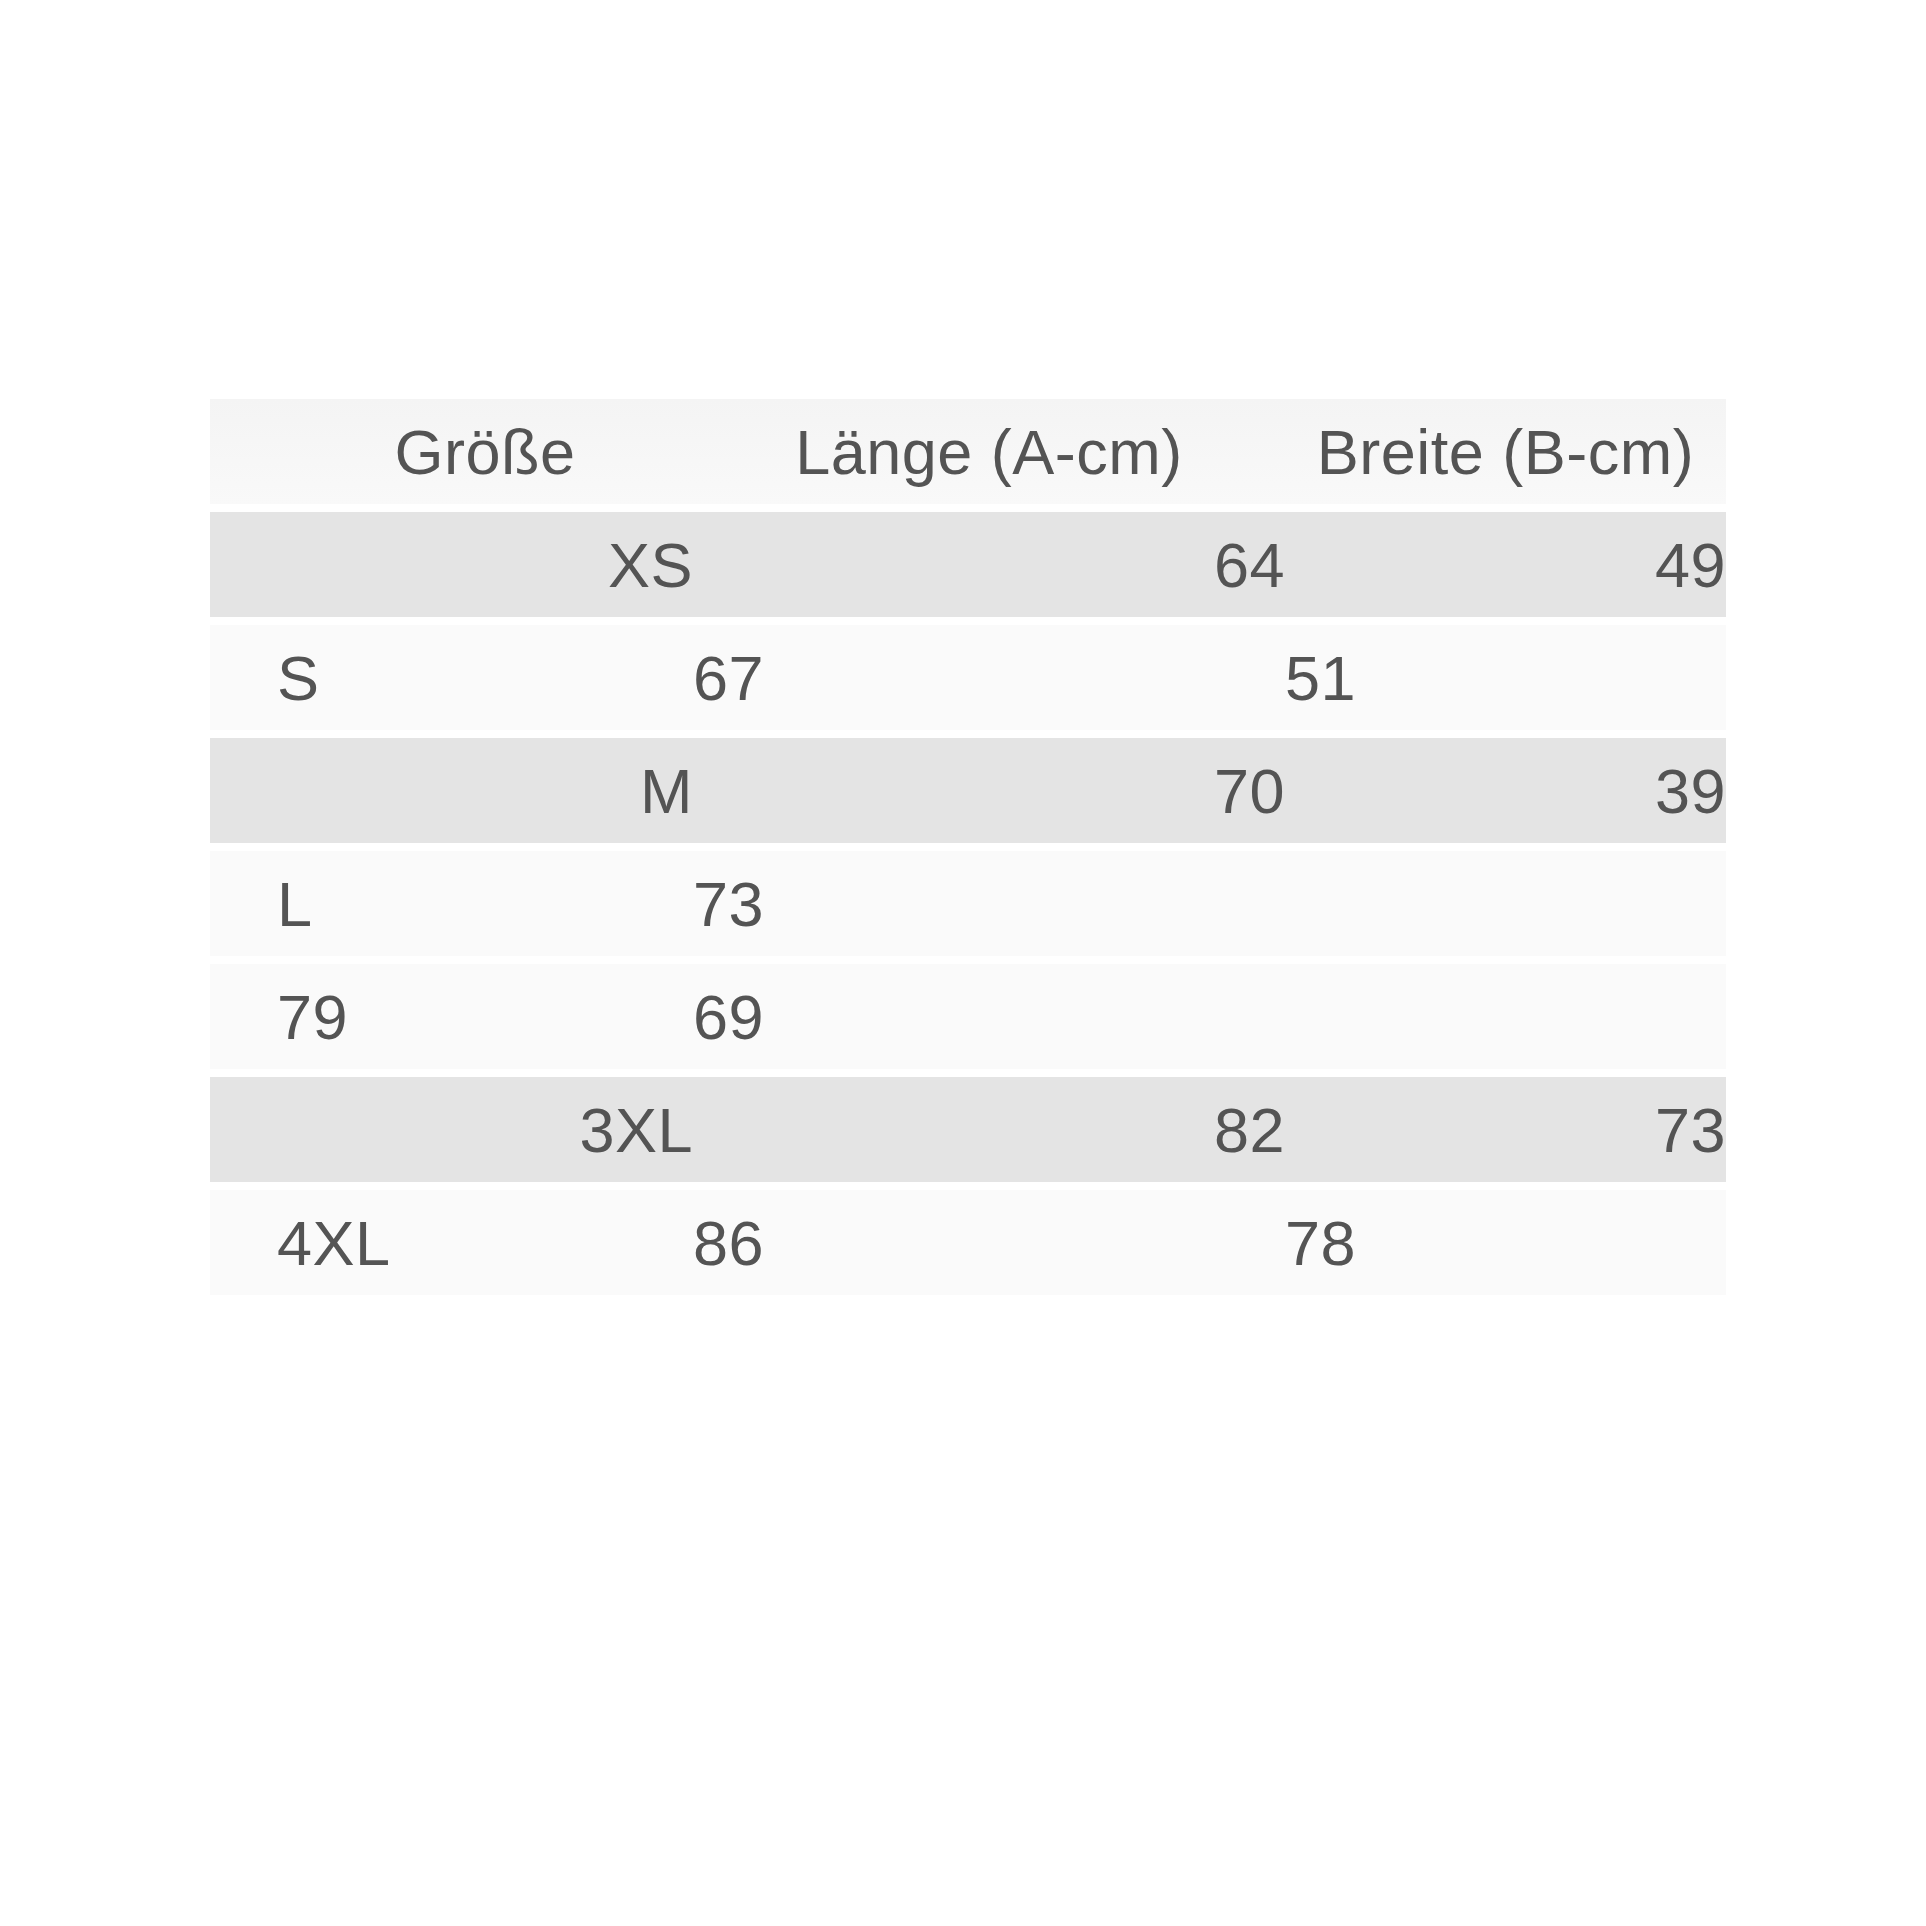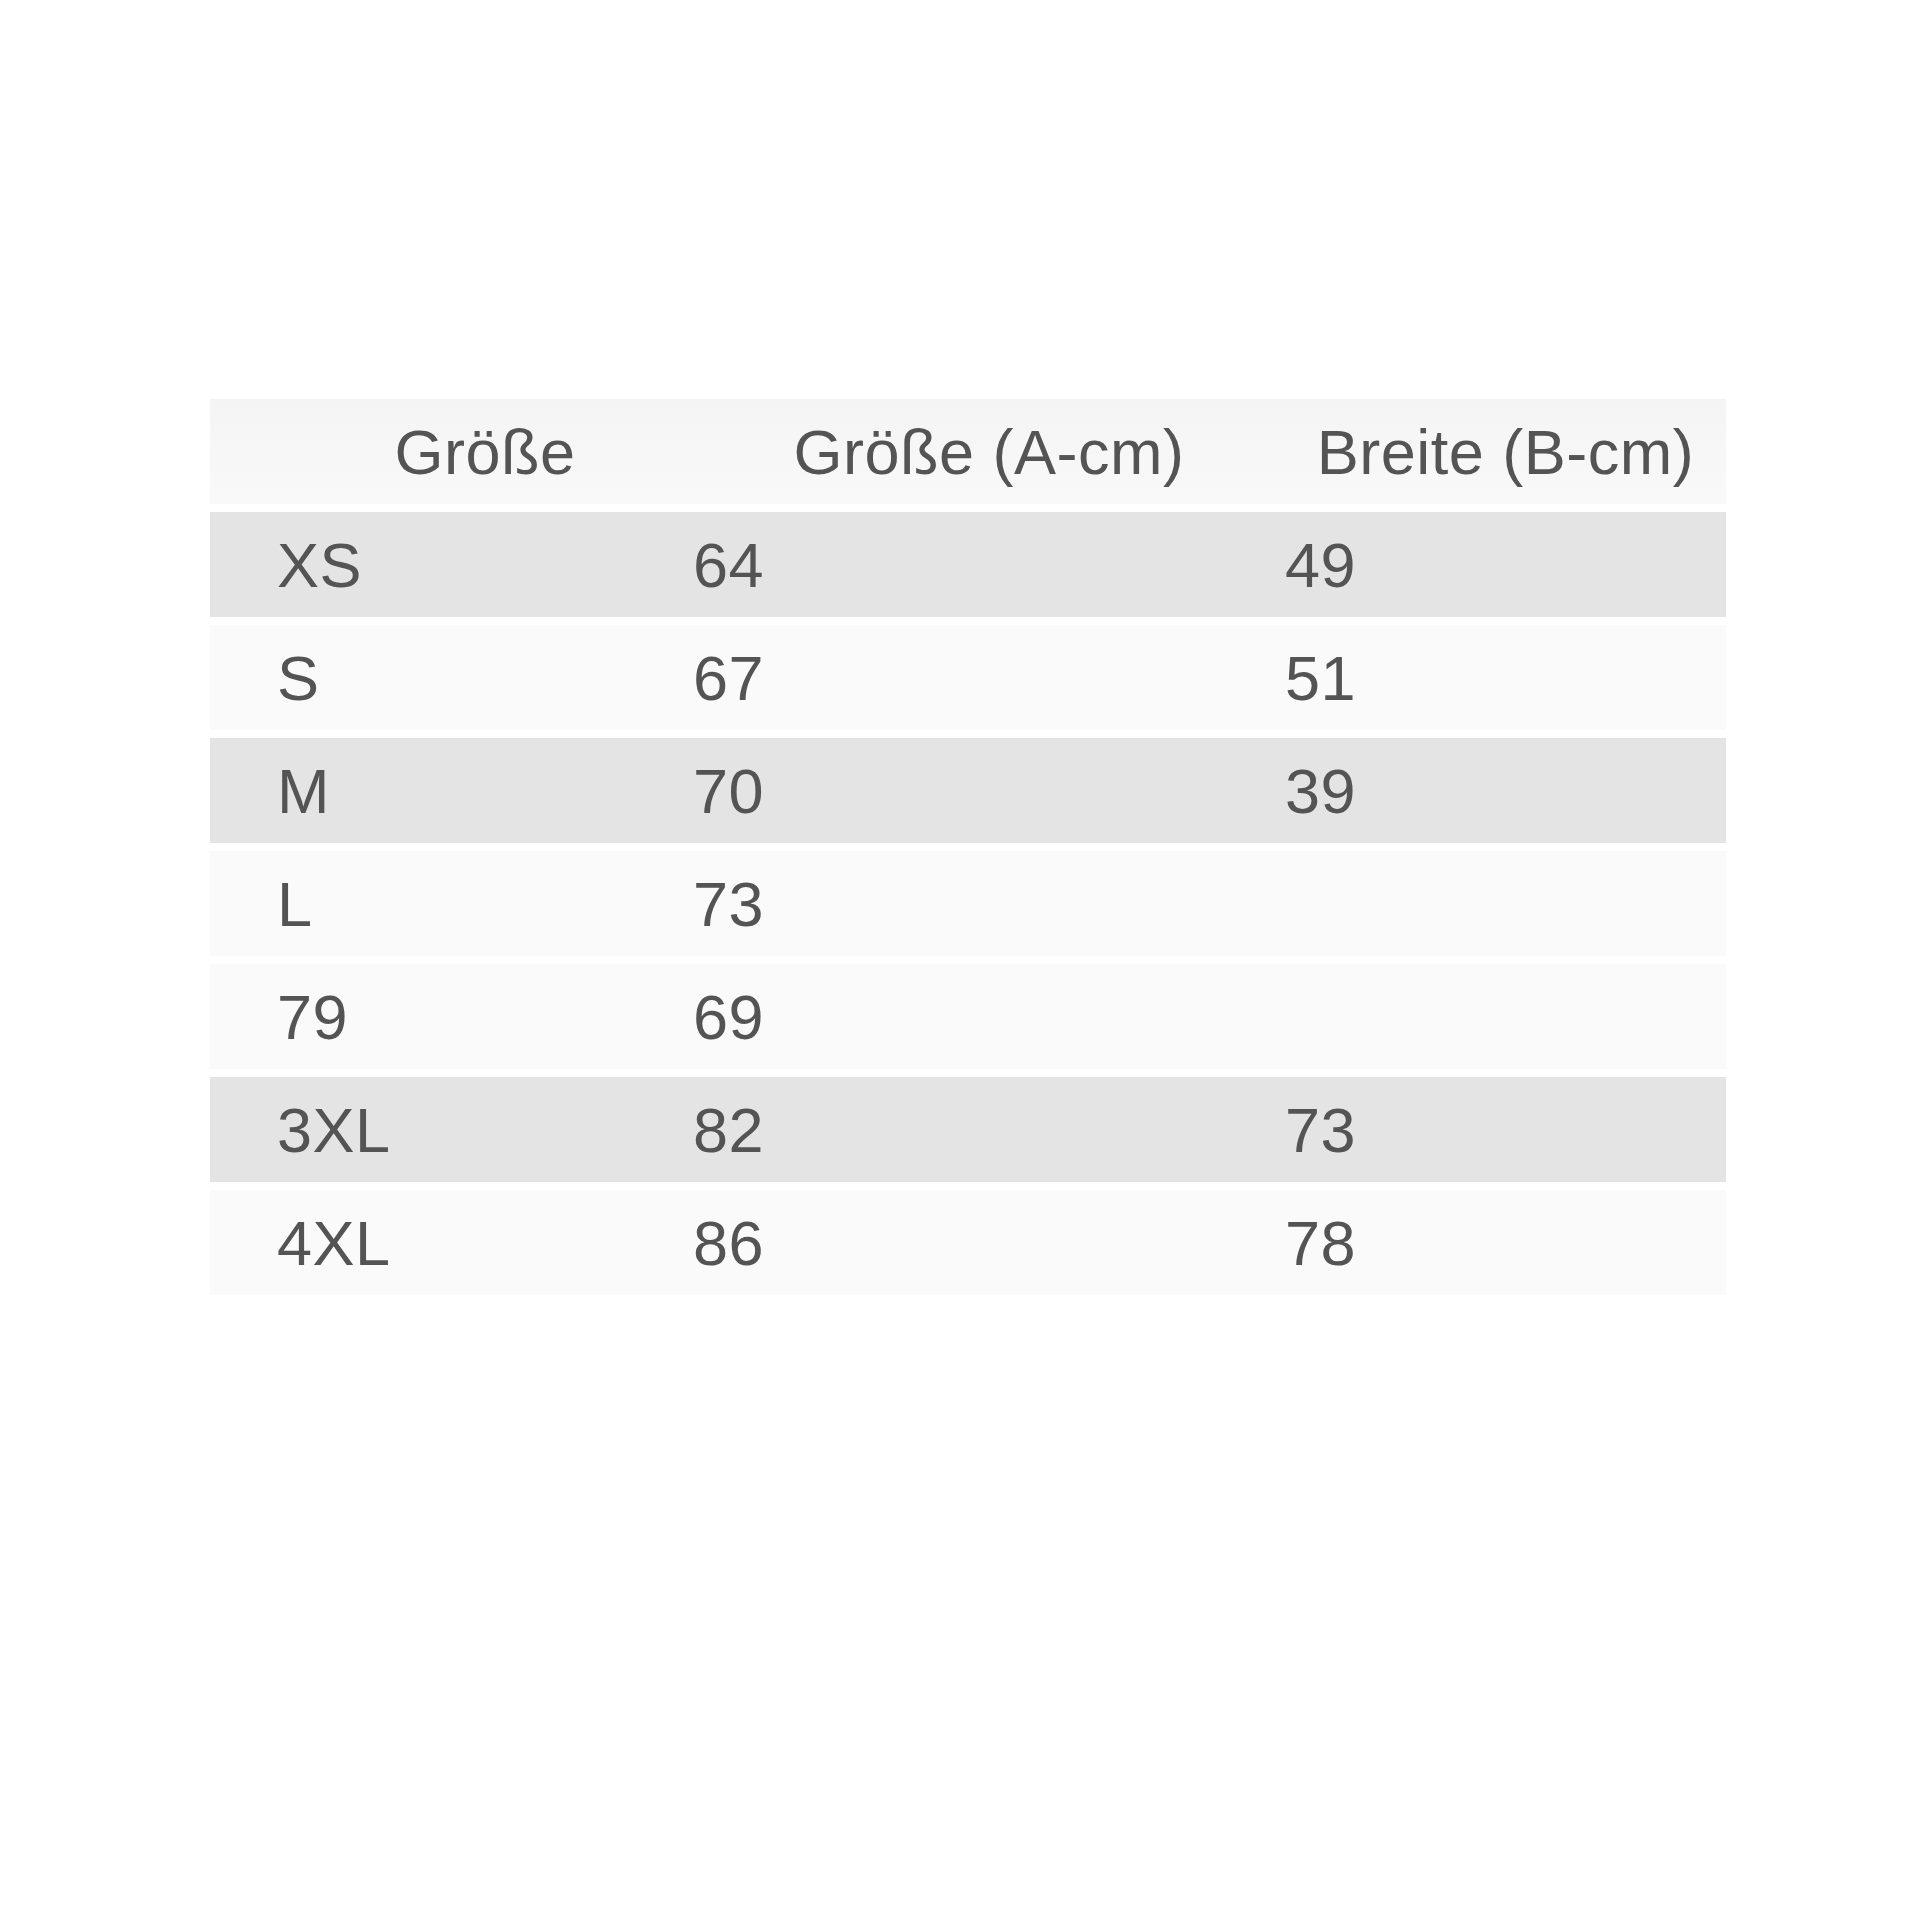--- a/index.html
+++ b/index.html
@@ -30,37 +30,38 @@
     font-size: 63px;
     letter-spacing: 0.5px;
     color: #545454;
   }
   .row--header {
     background: linear-gradient(#f4f4f4, #f9f9f9);
     text-align: center;
   }
   .row--gray {
     background: #e4e4e4;
+    text-align: right;
   }
   .row--light {
     background: #fafafa;
   }
   .cell {
     white-space: nowrap;
     overflow: hidden;
   }
 </style>
 </head>
 <body>
 
 <div class="size-table">
 
   <div class="row row--header">
     <div class="cell">Größe</div>
-    <div class="cell">Größe (A-cm)</div>
+    <div class="cell">Länge (A-cm)</div>
     <div class="cell">Breite (B-cm)</div>
   </div>
 
   <div class="row row--gray">
     <div class="cell">XS</div>
     <div class="cell">64</div>
     <div class="cell">49</div>
   </div>
 
   <div class="row row--light">

